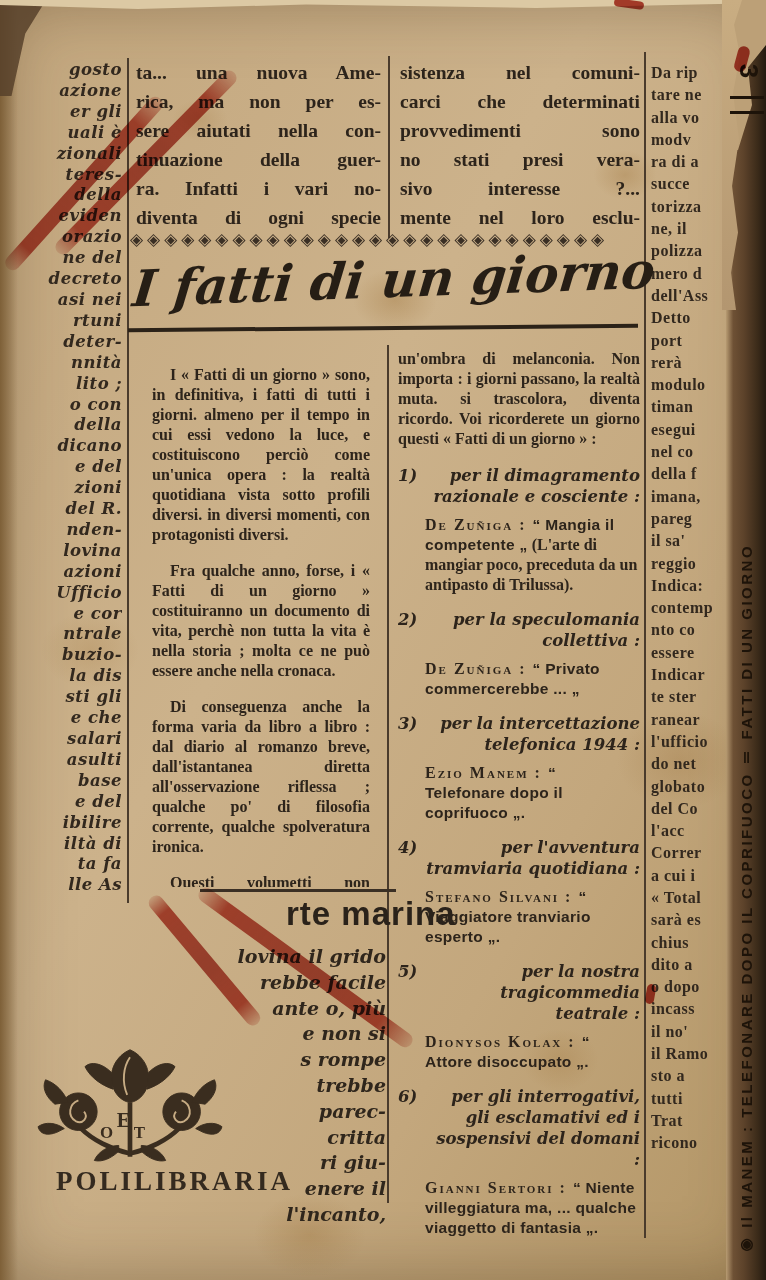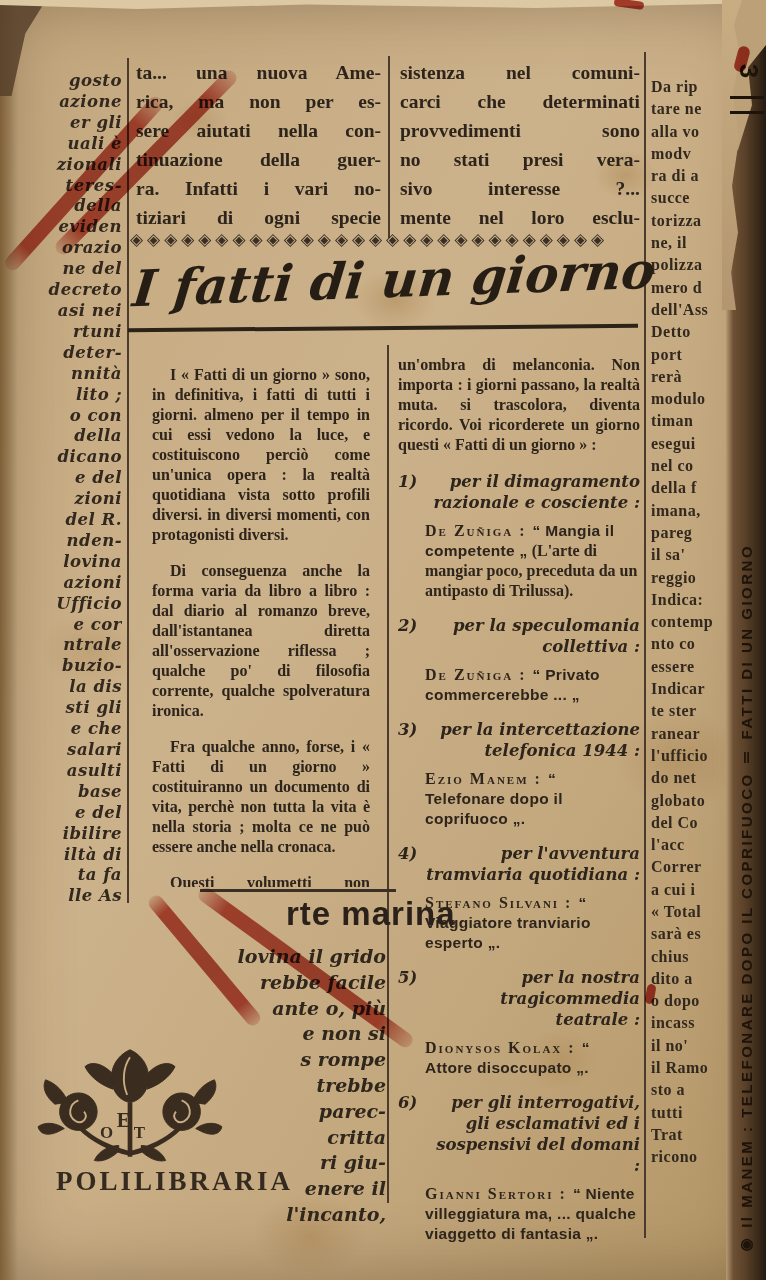--- a/index.html
+++ b/index.html
@@ -29,40 +29,40 @@
   .vrule{position:absolute;width:2px;background:#4a3b2c;}
   .v1{left:127px;top:58px;height:845px;}
   .v2a{left:388px;top:56px;height:182px;}
   .v2b{left:387px;top:345px;height:858px;}
   .v3{left:644px;top:52px;height:1186px;}
   .title-rule{position:absolute;left:128px;top:326px;width:510px;height:4px;background:#2b2218;transform:rotate(-.5deg);}
   .marina-rule{position:absolute;left:200px;top:889px;width:196px;height:3px;background:#3a2f24;}
   
   .lm{position:absolute;left:0;top:60px;width:122px;text-align:right;
       font:italic bold 16.5px/20.9px "DejaVu Serif",serif;color:#32281e;letter-spacing:.5px;
-      white-space:nowrap;overflow:hidden;margin-top:11px;}
-  .rm{position:absolute;left:651px;top:76px;width:76px;
+      white-space:nowrap;overflow:hidden;}
+  .rm{position:absolute;left:651px;top:62px;width:76px;
       font:bold 16px/22.3px "Liberation Serif",serif;color:#32281e;letter-spacing:.5px;
       white-space:nowrap;overflow:hidden;}
   
   .tc{position:absolute;top:58px;font:bold 19.5px/29px "Liberation Serif",serif;color:#2d241b;}
   .tc1{left:136px;width:245px;}
   .tc2{left:400px;width:240px;}
   .tc div{text-align:justify;text-align-last:justify;}
   
   .ornament{position:absolute;left:130px;top:229px;width:511px;overflow:hidden;white-space:nowrap;
     font:17px/20px "DejaVu Sans",sans-serif;letter-spacing:4px;color:#3a2f24;}
   .title{position:absolute;left:133px;top:250px;width:520px;
     font:italic bold 50px/60px "DejaVu Serif",serif;color:#261e15;
     transform:rotate(-2deg) skewX(-8deg);white-space:nowrap;}
   
   .bl{position:absolute;left:136px;top:349px;width:250px;height:538px;overflow:hidden;
       font:bold 16px/20px "Liberation Serif",serif;text-align:justify;color:#2d241b;}
   .bl p{margin:16px;text-indent:18px;}
-  .br{position:absolute;left:398px;top:349px;width:242px;height:892px;overflow:hidden;color:#2d241b;margin-top:6px;}
+  .br{position:absolute;left:398px;top:349px;width:242px;height:892px;overflow:hidden;color:#2d241b;}
   .br .intro{font:bold 16px/20px "Liberation Serif",serif;text-align:justify;margin:0 0 16px 0;}
   .item{position:relative;padding-left:27px;margin-bottom:14px;}
   .item .num{position:absolute;left:0;top:0;font:italic bold 16.5px/21px "DejaVu Serif",serif;}
   .item .label{font:italic bold 16.5px/21px "DejaVu Serif",serif;text-align:right;}
   .entry{margin-top:8px;font:bold 16px/20px "Liberation Serif",serif;}
   .author{font-variant:small-caps;letter-spacing:2px;}
   .btitle{font-family:"Liberation Sans",sans-serif;font-weight:bold;font-size:15.5px;letter-spacing:.3px;}
   
   .marina-head{position:absolute;left:286px;top:896px;font:bold 33px/36px "Liberation Sans",sans-serif;
     color:#2a221a;letter-spacing:1px;}
@@ -207,39 +207,39 @@
       <div>Trat</div>
       <div>ricono</div>
     </div>
 
   <div class="tc tc1">
       <div>ta... una nuova Ame-</div>
       <div>rica, ma non per es-</div>
       <div>sere aiutati nella con-</div>
       <div>tinuazione della guer-</div>
       <div>ra. Infatti i vari no-</div>
-      <div>tiziari di ogni specie</div>
+      <div>diventa di ogni specie</div>
     </div>
   <div class="tc tc2">
       <div>sistenza nel comuni-</div>
       <div>carci che determinati</div>
       <div>provvedimenti  sono</div>
       <div>no stati presi vera-</div>
       <div>sivo interesse ?...</div>
       <div>mente nel loro esclu-</div>
     </div>
 
   <div class="ornament">◈◈◈◈◈◈◈◈◈◈◈◈◈◈◈◈◈◈◈◈◈◈◈◈◈◈◈◈</div>
   <div class="title">I fatti di un giorno</div>
   <div class="title-rule"></div>
 
   <div class="bl">
     <p>I « Fatti di un giorno » sono, in definitiva, i fatti di tutti i giorni. almeno per il tempo in cui essi vedono la luce, e costituiscono perciò come un'unica opera : la realtà quotidiana vista sotto profili diversi. in diversi momenti, con protagonisti diversi.</p>
+    <p>Fra qualche anno, forse, i « Fatti di un giorno » costituiranno un documento di vita, perchè non tutta la vita è nella storia ; molta ce ne può essere anche nella cronaca.</p>
     <p>Di conseguenza anche la forma varia da libro a libro : dal diario al romanzo breve, dall'istantanea diretta all'osservazione riflessa ; qualche po' di filosofia corrente, qualche spolveratura ironica.</p>
-    <p>Fra qualche anno, forse, i « Fatti di un giorno » costituiranno un documento di vita, perchè non tutta la vita è nella storia ; molta ce ne può essere anche nella cronaca.</p>
     <p>Questi volumetti non vogliono, dunque, far ridere : appena sorridere. E forse c'è in essi anche</p>
   </div>
 
   <div class="br">
     <p class="intro">un'ombra di melanconia. Non importa : i giorni passano, la realtà muta. si trascolora, diventa ricordo. Voi ricorderete un giorno questi « Fatti di un giorno » :</p>
 
     <div class="item">
       <span class="num">1)</span>
       <div class="label">per il dimagramento razionale e cosciente :</div>
       <div class="entry"><span class="author">De Zuñiga : </span><span class="btitle">“ Mangia il competente „</span><span class="note"> (L'arte di mangiar poco, preceduta da un antipasto di Trilussa).</span></div>

